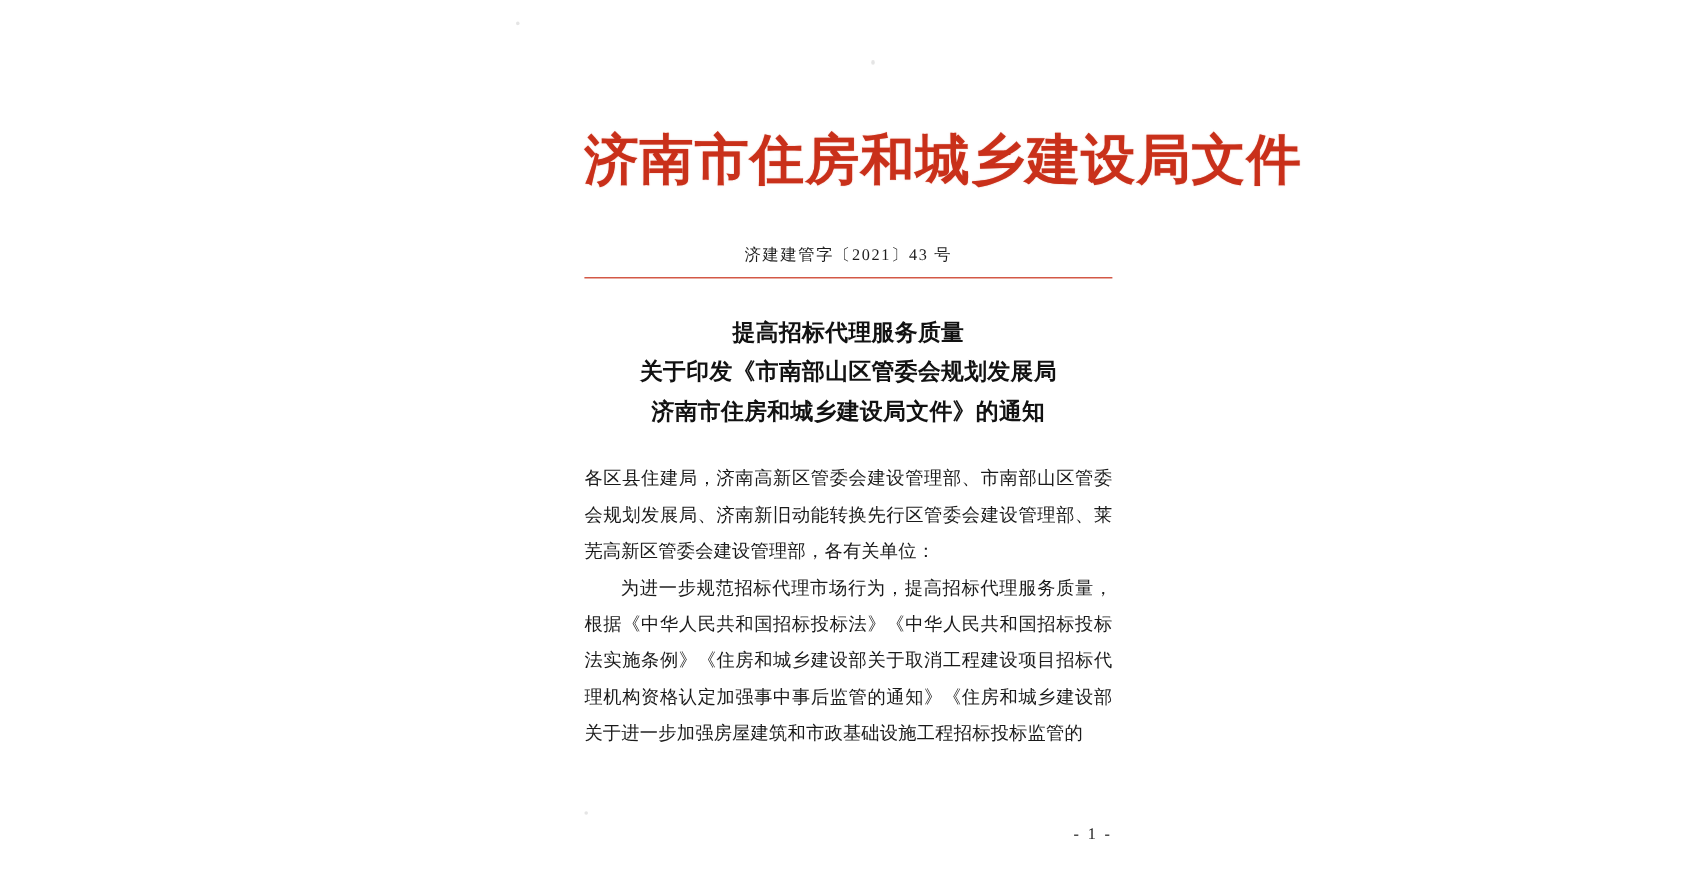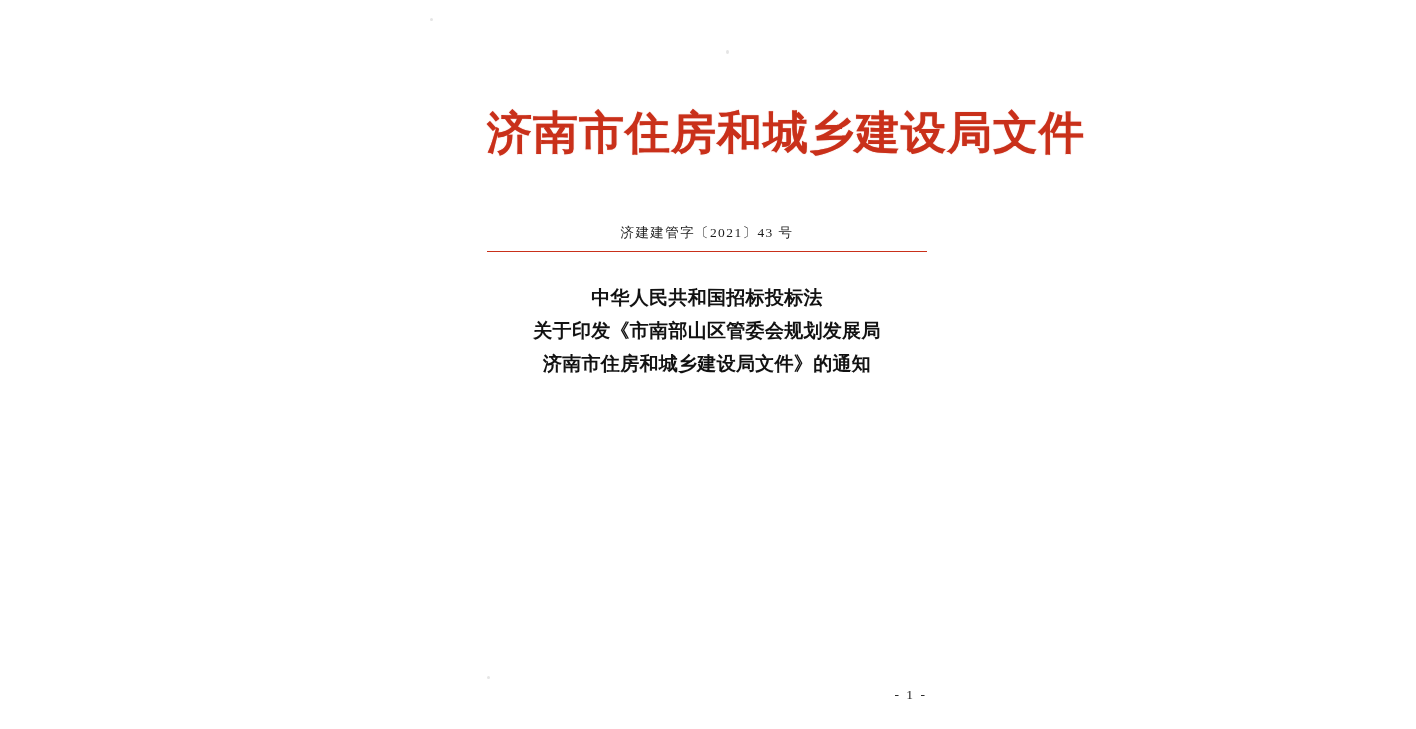--- a/index.html
+++ b/index.html
@@ -48,21 +48,21 @@
     font-family: "Liberation Serif", "DejaVu Serif", serif;
     font-weight: bold;
     font-size: 45px;
     line-height: 1.15;
     letter-spacing: 1px;
     white-space: nowrap;
     text-shadow: 0 0 1px rgba(201,48,26,0.55);
   }
 
   .docnum {
-    margin-top: 64px;
+    margin-top: 44px;
     text-align: center;
     font-size: 13.5px;
     letter-spacing: 1.4px;
     color: #1d1d1d;
     font-family: "Liberation Serif", "DejaVu Serif", serif;
   }
 
   .redrule {
     margin-top: 9px;
     height: 1.6px;
@@ -118,21 +118,25 @@
 
   <div class="doc">
 
     <div class="masthead">济南市住房和城乡建设局文件</div>
 
     <div class="docnum">济建建管字〔2021〕43 号</div>
 
     <div class="redrule"></div>
 
     <div class="title">
-      <div>中华人民共和国招标投标法</div>
+      <div>提高招标代理服务质量</div>
       <div>关于印发《市南部山区管委会规划发展局</div>
       <div>济南市住房和城乡建设局文件》的通知</div>
     </div>
 
+    <div class="body">
+      <p>各区县住建局，济南高新区管委会建设管理部、市南部山区管委会规划发展局、济南新旧动能转换先行区管委会建设管理部、莱芜高新区管委会建设管理部，各有关单位：</p>
+      <p class="indent">为进一步规范招标代理市场行为，提高招标代理服务质量，根据《中华人民共和国招标投标法》《中华人民共和国招标投标法实施条例》《住房和城乡建设部关于取消工程建设项目招标代理机构资格认定加强事中事后监管的通知》《住房和城乡建设部关于进一步加强房屋建筑和市政基础设施工程招标投标监管的</p>
+    </div>
 
     <div class="pagenum">- 1 -</div>
   </div>
 </div>
 
 </body></html>

